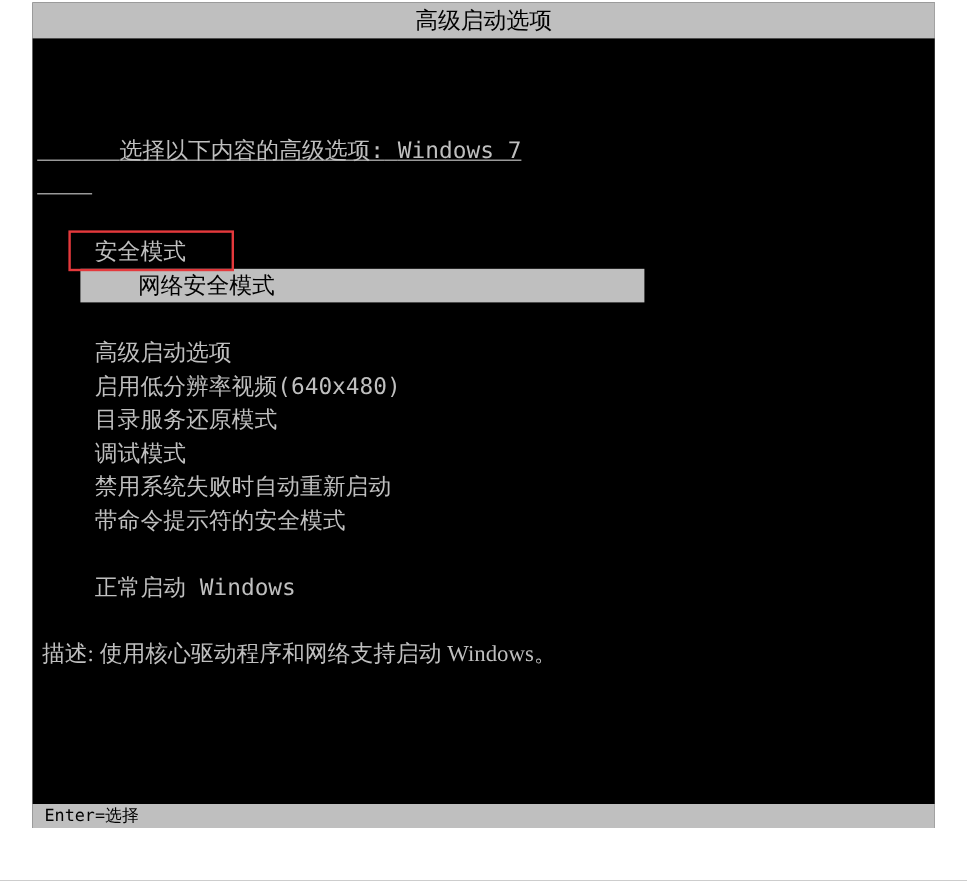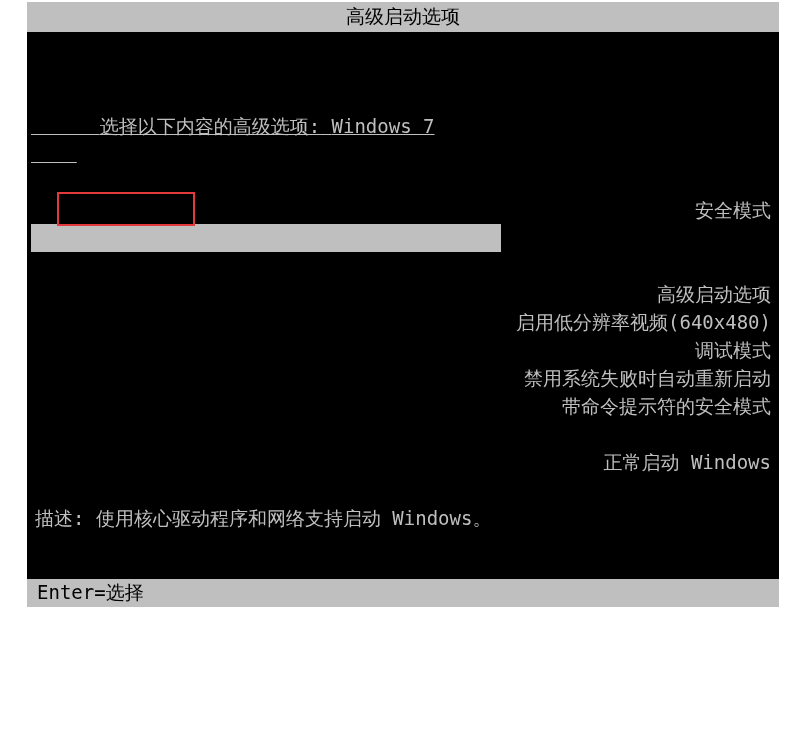--- a/index.html
+++ b/index.html
@@ -13,21 +13,21 @@
       height: 734px;
       font-family: "SimSun", "Microsoft YaHei", monospace, sans-serif;
       font-size: 19px;
       position: relative;
     }
     .screen {
       position: absolute;
       left: 27px;
       top: 2px;
       width: 752px;
-      height: 605px;
+      height: 688px;
       background: #000000;
       color: #bfbfbf;
     }
     .titlebar {
       background: #bfbfbf;
       color: #000000;
       text-align: center;
       padding: 2px 0;
       font-size: 19px;
     }
@@ -42,27 +42,27 @@
       margin-top: 28px;
       text-decoration: underline;
     }
     .options {
       margin-top: 28px;
       position: relative;
     }
     .opt {
       line-height: 28px;
       padding-left: 48px;
-      text-align: right;
     }
     .group-gap {
       height: 28px;
     }
     .selected-row {
       position: relative;
+      margin-left: 36px;
     }
     .selected-bg {
       position: absolute;
       left: 0;
       top: 0;
       width: 470px;
       height: 28px;
       background: #bfbfbf;
       z-index: 0;
     }
@@ -74,30 +74,31 @@
     .red-box {
       position: absolute;
       border: 2px solid #e4393c;
       pointer-events: none;
       z-index: 5;
     }
     .desc {
       margin-top: 28px;
       line-height: 28px;
       padding-left: 4px;
+      font-family: Liberation Serif, serif;
     }
     .footer {
       position: absolute;
       left: 0;
       bottom: 0;
       width: 100%;
       background: #bfbfbf;
       color: #000000;
       padding: 1px 10px;
-      font-size: 19px;
+      font-size: 14px;
     }
   </style>
 </head>
 <body>
 
 <div class="screen">
   <div class="titlebar">
     <span>高级启动选项</span>
   </div>
 
@@ -119,20 +120,23 @@
 
       <div class="group-gap"></div>
 
       <div class="opt">
         <span>高级启动选项</span>
       </div>
       <div class="opt">
         <span>启用低分辨率视频(640x480)</span>
       </div>
       <div class="opt">
+        <span>目录服务还原模式</span>
+      </div>
+      <div class="opt">
         <span>调试模式</span>
       </div>
       <div class="opt">
         <span>禁用系统失败时自动重新启动</span>
       </div>
       <div class="opt">
         <span>带命令提示符的安全模式</span>
       </div>
 
       <div class="group-gap"></div>

